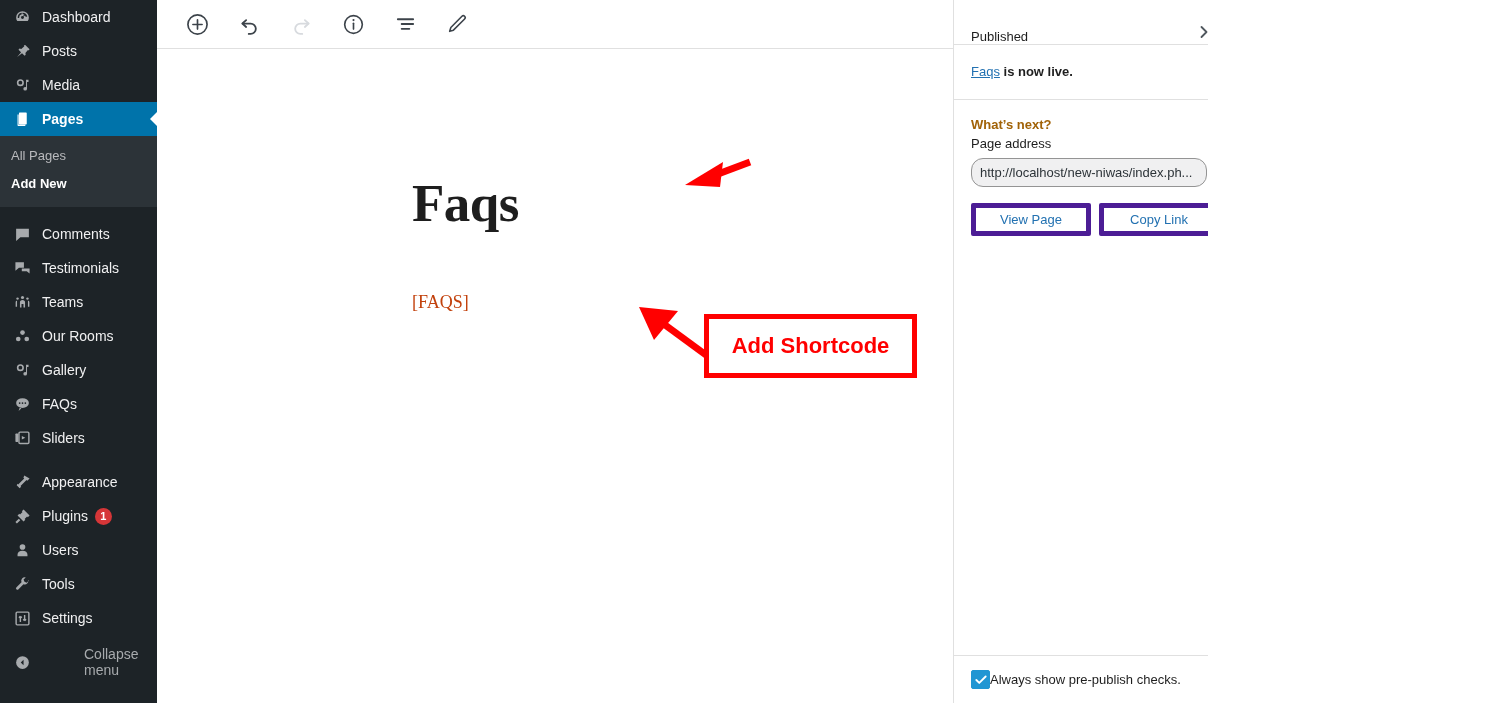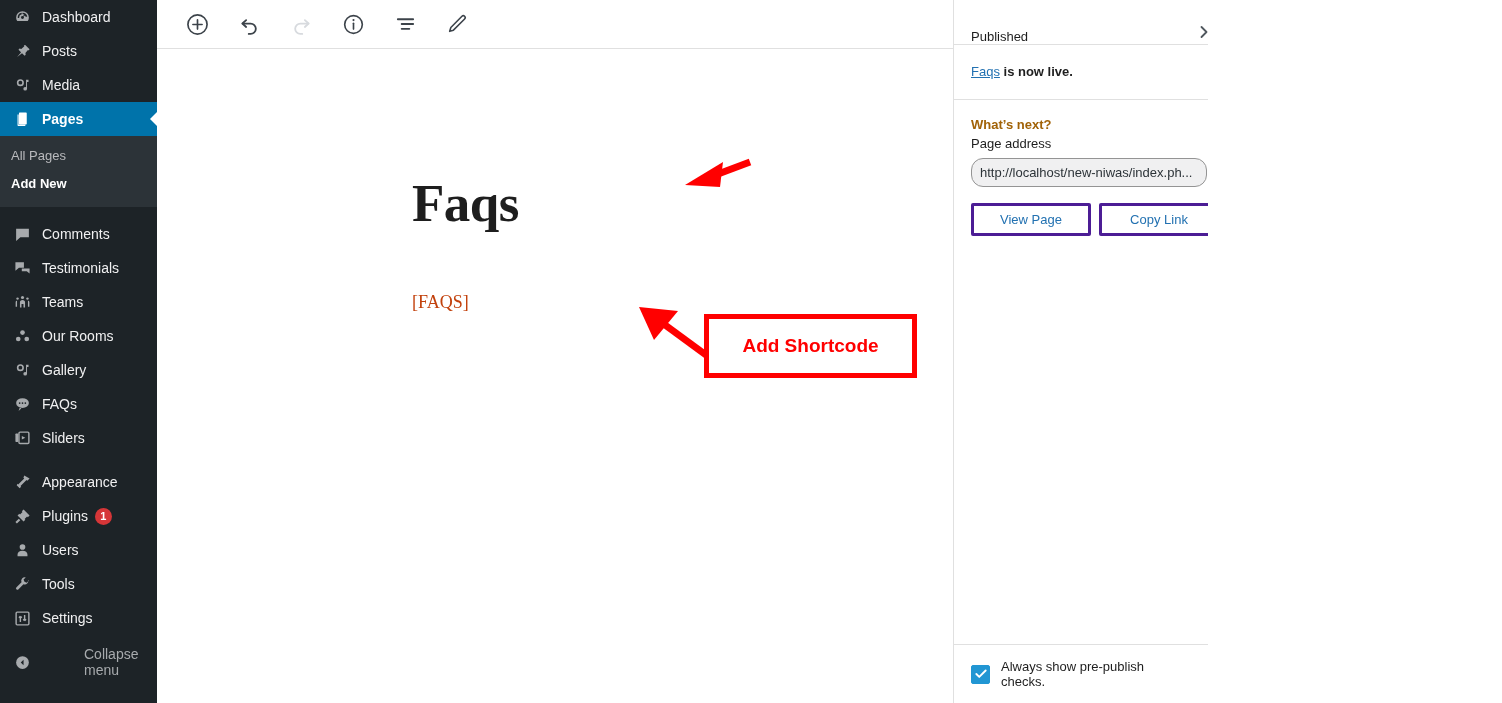--- a/index.html
+++ b/index.html
@@ -83,21 +83,21 @@
 
   
   .annot-layer {
     position: absolute; inset: 0; pointer-events: none; z-index: 40;
   }
   .annot-box {
     position: absolute; left: 547px; top: 265px;
     width: 213px; height: 64px;
     border: 5px solid #f00; background: #fff;
     display: flex; align-items: center; justify-content: center;
-    font-size: 19px; font-weight: 700; color: #f00;
+    font-size: 22px; font-weight: 700; color: #f00;
     font-family: "Liberation Sans", sans-serif;
   }
 
   
   .panel {
     width: 255px; flex: 0 0 255px; height: 703px;
     background: #fff; border-left: 1px solid #e0e0e0;
     display: flex; flex-direction: column; overflow: hidden;
   }
   .panel-head {
@@ -128,30 +128,30 @@
     display: block; width: 236px; height: 29px;
     border: 1px solid #949494; border-radius: 12px;
     background: #f0f0f1; color: #2c3338;
     font-size: 13px; padding: 0 8px;
     font-family: "Liberation Sans", sans-serif;
     white-space: nowrap; overflow: hidden; line-height: 27px;
   }
   .btn-row { display: flex; gap: 8px; margin-top: 16px; }
   .wp-btn {
     height: 33px; min-width: 120px; padding: 0 14px;
-    border: 3px solid #4c1d95; border-radius: 2px;
+    border: 5px solid #4c1d95; border-radius: 2px;
     background: #fff; color: #2271b1;
     font-size: 13px; font-family: "Liberation Sans", sans-serif;
     cursor: pointer; display: flex; align-items: center; justify-content: center;
     white-space: nowrap;
   }
   .panel-spacer { flex: 1 1 auto; }
   .panel-foot {
     border-top: 1px solid #e0e0e0; padding: 14px 17px;
-    display: flex; align-items: center; gap: 11px;
+    display: flex; align-items: center; 
   }
   .cbx {
     width: 19px; height: 19px; flex: 0 0 19px; border-radius: 2px;
     background: #2196d3; border: 1px solid #2196d3;
     display: flex; align-items: center; justify-content: center;
     cursor: pointer;
   }
   .cbx svg { display: block; }
   .cbx-label { font-size: 13px; color: #1e1e1e; }
 </style>

